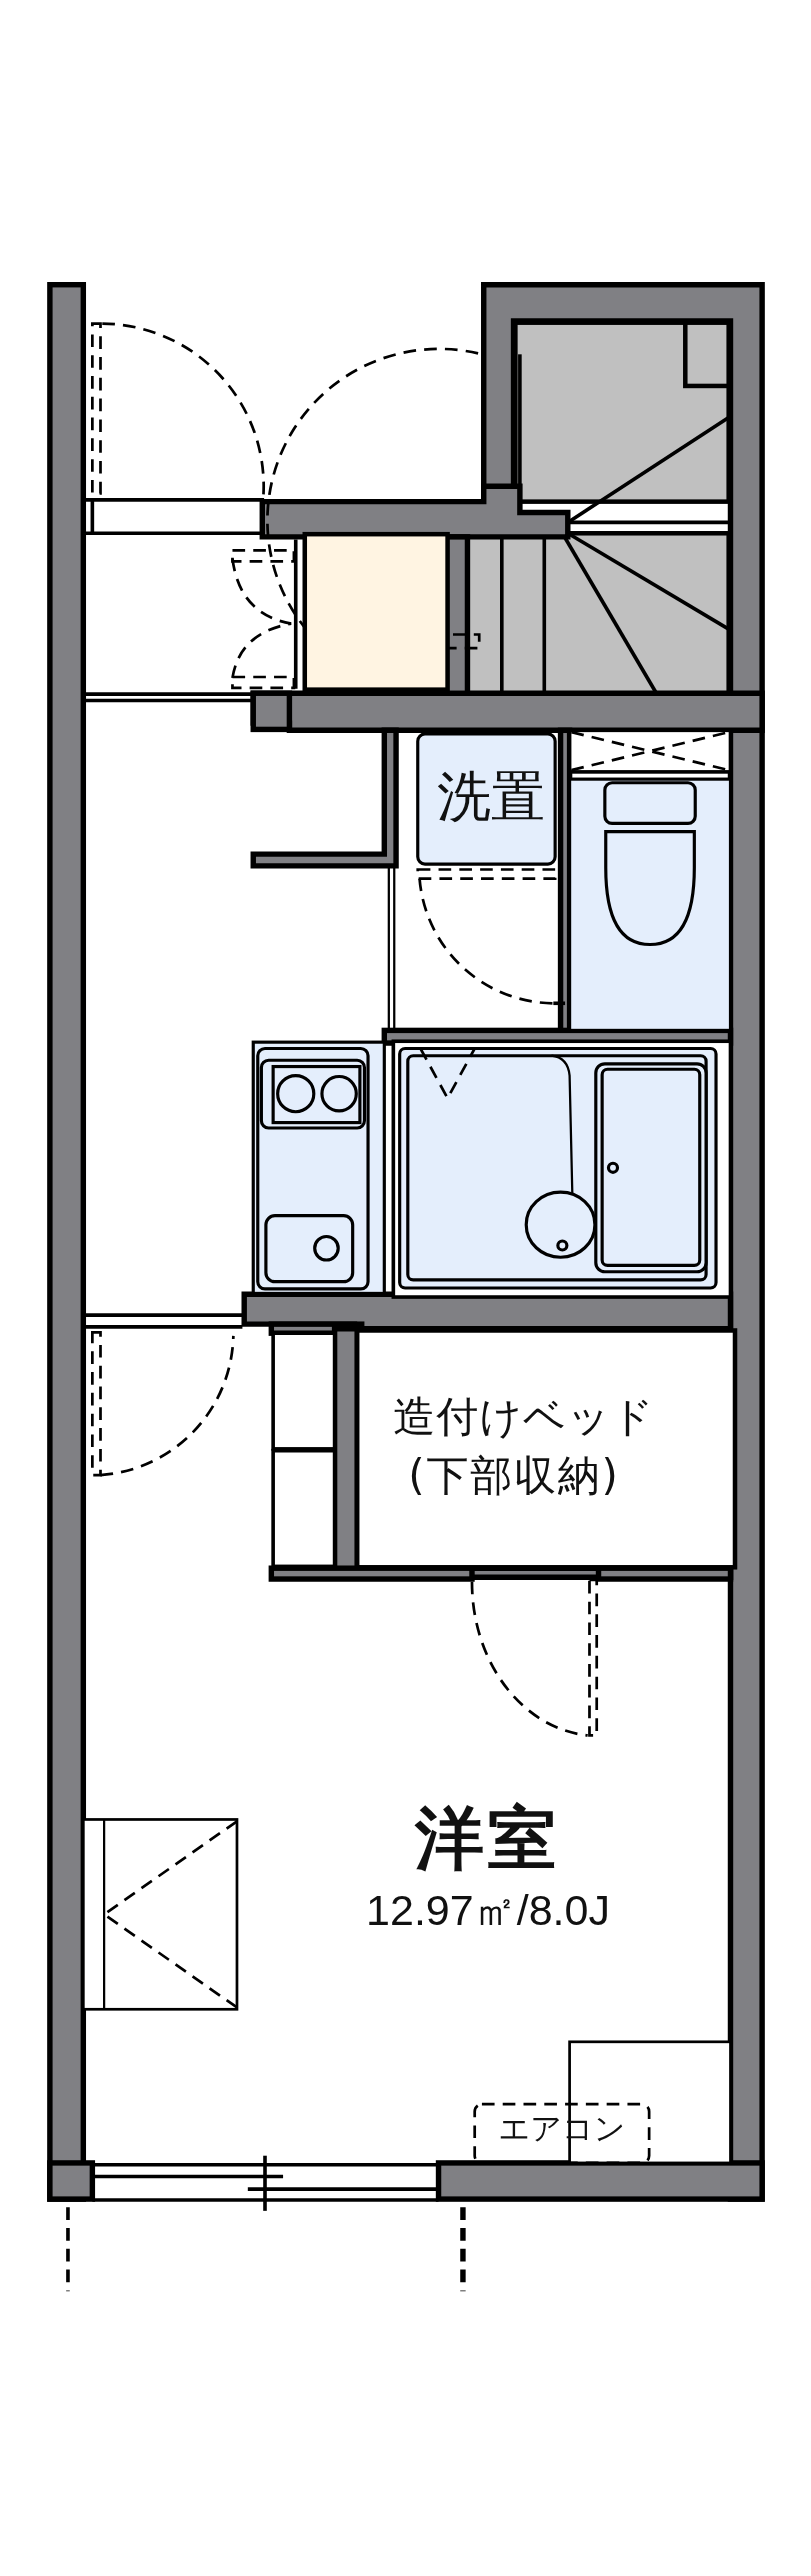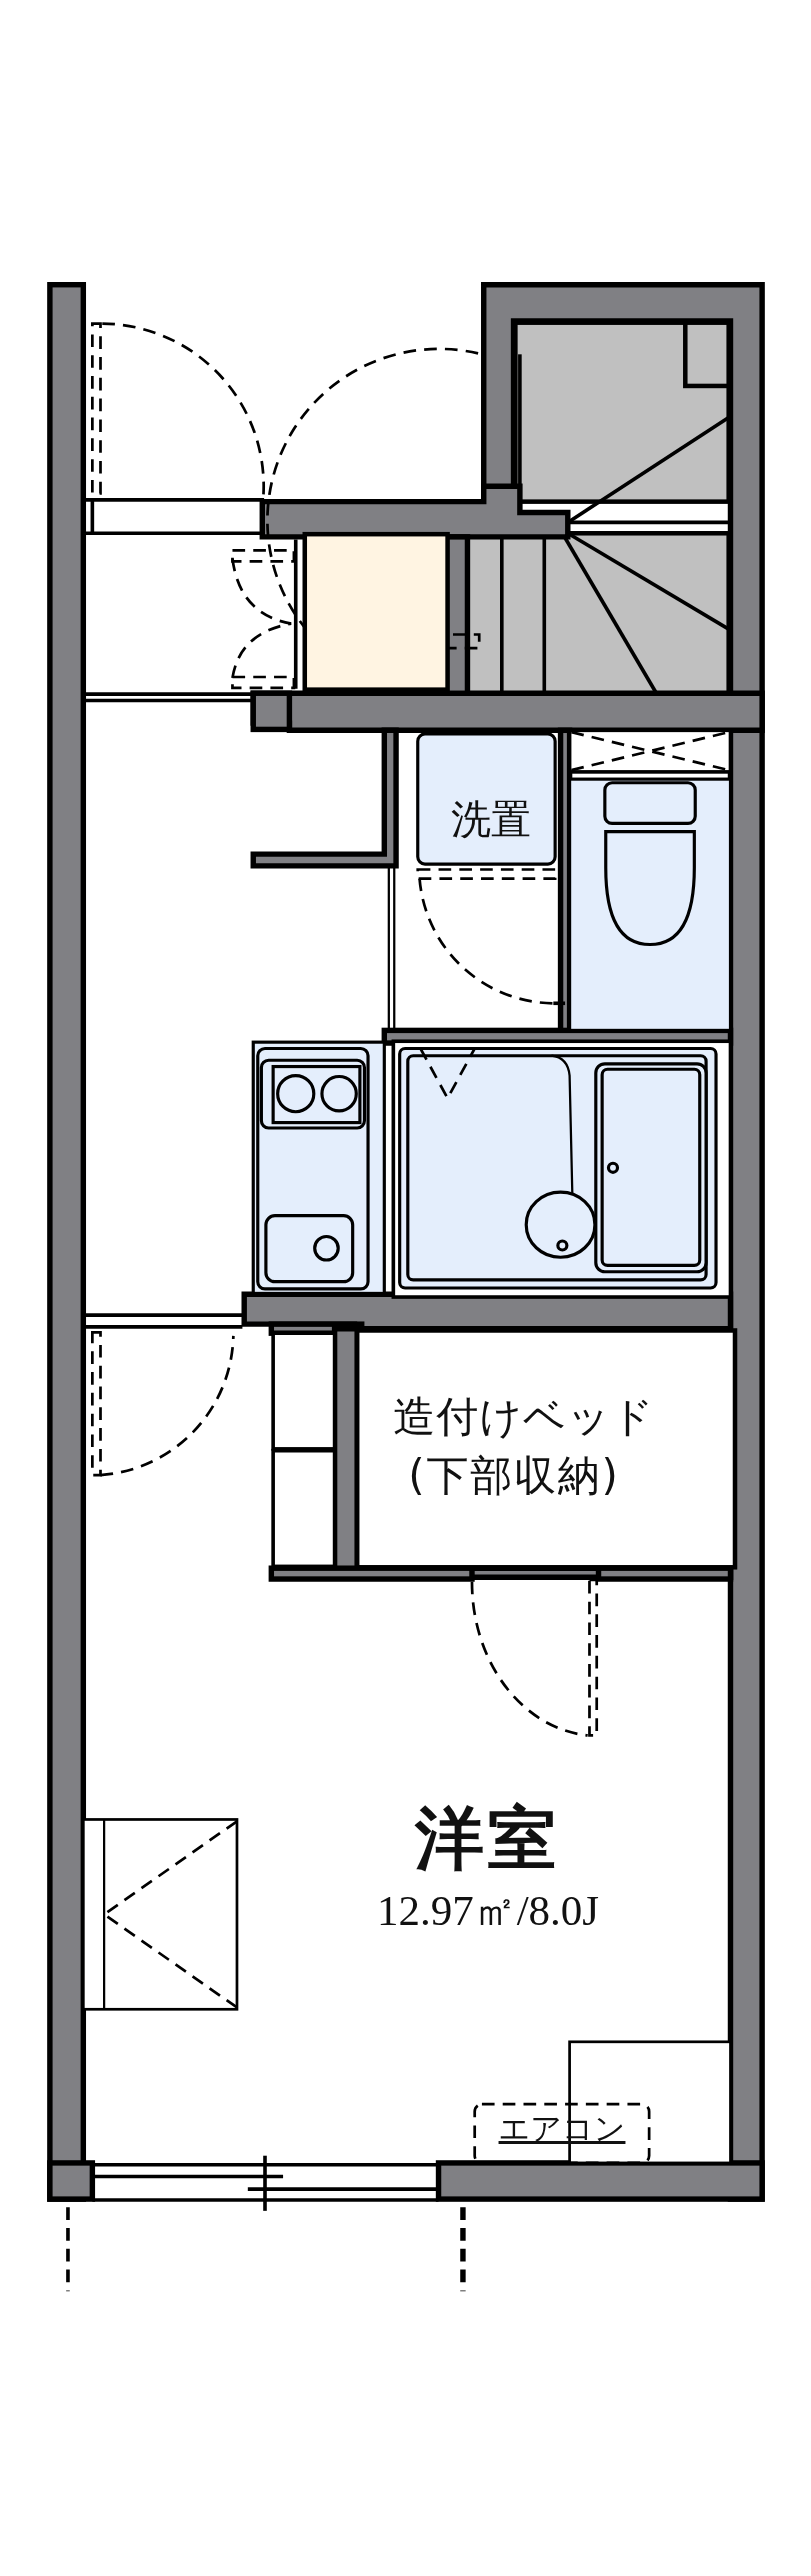--- a/index.html
+++ b/index.html
@@ -8,26 +8,26 @@
   .wall{fill:#808084;stroke:#000;stroke-width:6;stroke-linejoin:miter;}
   .line{fill:none;stroke:#000;stroke-width:4;}
   .thin{fill:none;stroke:#000;stroke-width:2.5;}
   .dash{fill:none;stroke:#000;stroke-width:3;stroke-dasharray:14 9;}
   .dashthick{fill:none;stroke:#000;stroke-width:4;stroke-dasharray:14 9;}
   .stair{fill:#c0c0c0;stroke:#000;stroke-width:5;}
   .fix{fill:#e4eefc;stroke:#000;stroke-width:3.5;}
   .beige{fill:#fff4e2;stroke:#000;stroke-width:5;}
   .white{fill:#fff;stroke:#000;stroke-width:4;}
   .label{position:absolute;color:#111;white-space:nowrap;text-align:center;line-height:1;}
-  .lbl-wash{left:423px;top:799px;width:136px;font-size:40px;}
+  .lbl-wash{left:423px;top:770px;width:136px;font-size:54px;}
   .lbl-bed1{left:356px;top:1396px;width:336px;font-size:42px;letter-spacing:0.9px;}
   .lbl-bed2{left:356px;top:1455px;width:316px;font-size:42px;letter-spacing:1.8px;}
   .lbl-room{left:343px;top:1804px;width:289px;font-size:69px;letter-spacing:3.6px;font-weight:bold;}
-  .lbl-area{left:298px;top:1889px;width:380px;font-size:43px;font-family:Liberation Serif, serif;}
-  .lbl-ac{left:477px;top:2113px;width:170px;font-size:31px;text-decoration:underline;}
+  .lbl-area{left:298px;top:1889px;width:380px;font-size:43px;font-family:Liberation Sans, sans-serif;}
+  .lbl-ac{left:477px;top:2113px;width:170px;font-size:31px;}
 </style>
 </head>
 <body>
 
 <svg id="plan" viewBox="0 0 898 2850" xmlns="http://www.w3.org/2000/svg">
 
   <g>
 
     <rect class="wall" x="55" y="315" width="37" height="2118"></rect>
 

